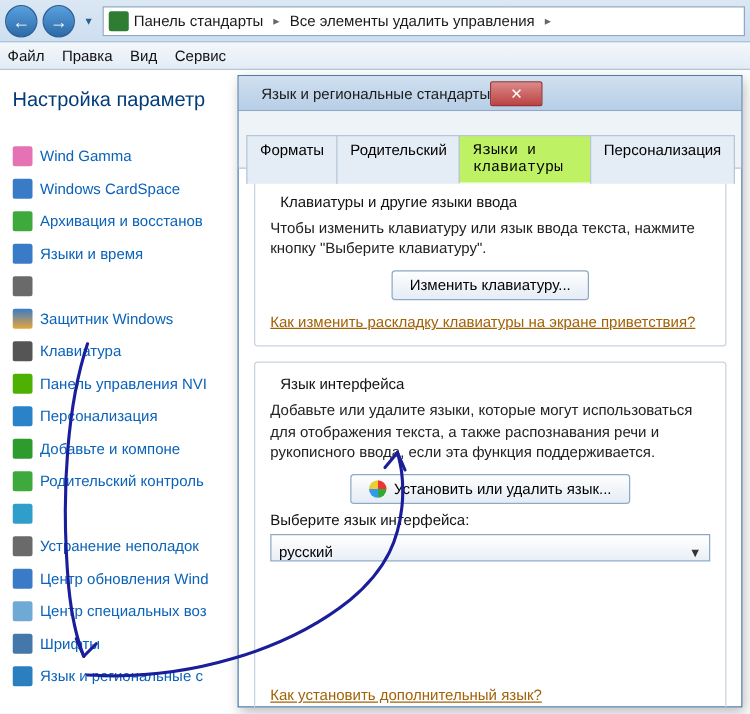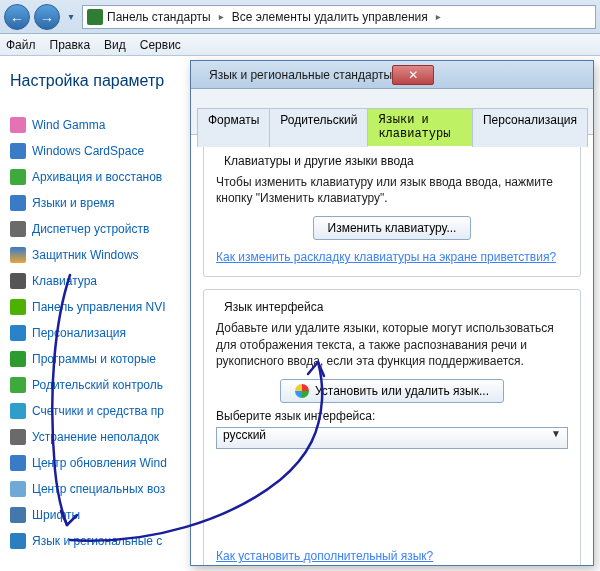--- a/index.html
+++ b/index.html
@@ -156,26 +156,26 @@
     display:inline-flex; align-items:center; gap:6px;
     border:1px solid #8fa9c4;
     background:linear-gradient(#fefefe,#e4ecf5);
     border-radius:3px;
     padding:4px 14px;
     font-size:12px;
     cursor:default;
   }
   .btn .bic { width:14px; height:14px; border-radius:50%;
      background: conic-gradient(#e33 0 90deg,#3a3 90deg 180deg,#39e 180deg 270deg,#ec3 270deg 360deg); }
-  .link { color:#3b82f6; text-decoration:underline; font-size:12px; }
+  .link { color:#a16207; text-decoration:underline; font-size:12px; }
   .select {
     width:100%; height:22px;
     border:1px solid #8fa9c4;
     background:linear-gradient(#fff,#e9eff7);
-    display:flex; align-items:flex-start; justify-content:space-between;
+    display:flex; align-items:flex-end; justify-content:space-between;
     padding:0 6px; font-size:12px;
   }
   .select .chev { font-size:10px; color:#333; }
   .label { font-size:12px; color:#111; margin:6px 0 4px 0; }
 
   
   .annot { position:absolute; top:0; left:0; width:600px; height:571px; pointer-events:none; }
 </style>
 </head>
 <body>
@@ -214,49 +214,47 @@
     <a class="cp-item">
         <span class="ic ic-green"></span>
         <span>Архивация и восстанов</span>
       </a>
     <a class="cp-item">
         <span class="ic ic-blue"></span>
         <span>Языки и время</span>
       </a>
     <a class="cp-item">
         <span class="ic ic-gear"></span>
-        <span>Диспетчер устройств</span>
       </a>
     <a class="cp-item">
         <span class="ic ic-shield"></span>
         <span>Защитник Windows</span>
       </a>
     <a class="cp-item">
         <span class="ic ic-kbd"></span>
         <span>Клавиатура</span>
       </a>
     <a class="cp-item">
         <span class="ic ic-nv"></span>
         <span>Панель управления NVI</span>
       </a>
     <a class="cp-item">
         <span class="ic ic-mon"></span>
         <span>Персонализация</span>
       </a>
     <a class="cp-item">
         <span class="ic ic-cube"></span>
-        <span>Программы и которые</span>
+        <span>Добавьте и компоне</span>
       </a>
     <a class="cp-item">
         <span class="ic ic-green"></span>
         <span>Родительский контроль</span>
       </a>
     <a class="cp-item">
         <span class="ic ic-diag"></span>
-        <span>Счетчики и средства пр</span>
       </a>
     <a class="cp-item">
         <span class="ic ic-gear"></span>
         <span>Устранение неполадок</span>
       </a>
     <a class="cp-item">
         <span class="ic ic-win"></span>
         <span>Центр обновления Wind</span>
       </a>
     <a class="cp-item">
@@ -284,21 +282,21 @@
   <div class="tabs">
     <div class="tab">Форматы</div>
     <div class="tab">Родительский</div>
     <div class="tab active">Языки и клавиатуры</div>
     <div class="tab">Персонализация</div>
   </div>
   <div class="dlg-body">
 
     <div class="group">
       <div class="group-title">Клавиатуры и другие языки ввода</div>
-      <div class="desc">Чтобы изменить клавиатуру или язык ввода ввода, нажмите кнопку "Изменить клавиатуру".</div>
+      <div class="desc">Чтобы изменить клавиатуру или язык ввода текста, нажмите кнопку "Выберите клавиатуру".</div>
       <div style="text-align:center; margin-top:10px;">
         <span class="btn">
           <span>Изменить клавиатуру...</span>
         </span>
       </div>
       <div style="margin-top:10px;">
         <a class="link">Как изменить раскладку клавиатуры на экране приветствия?</a>
       </div>
     </div>
 

